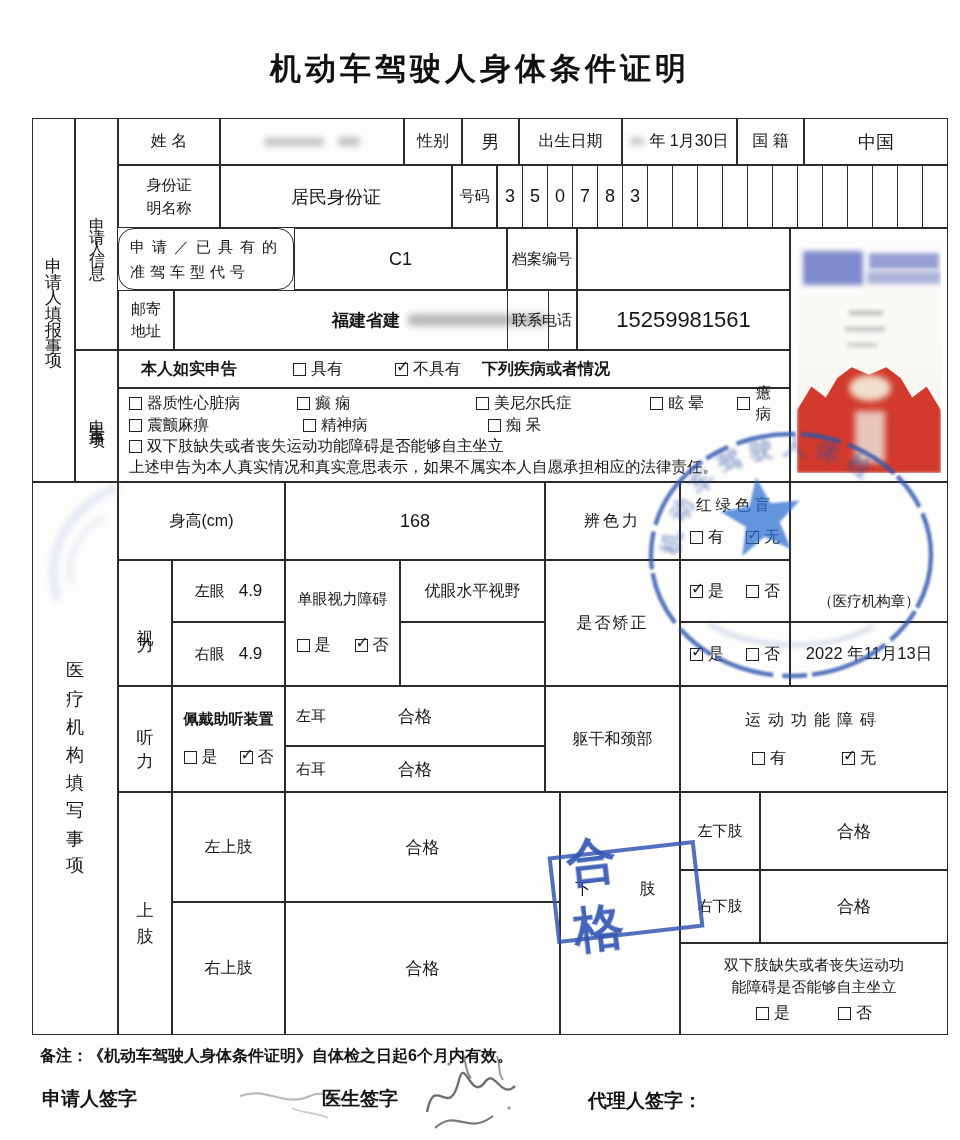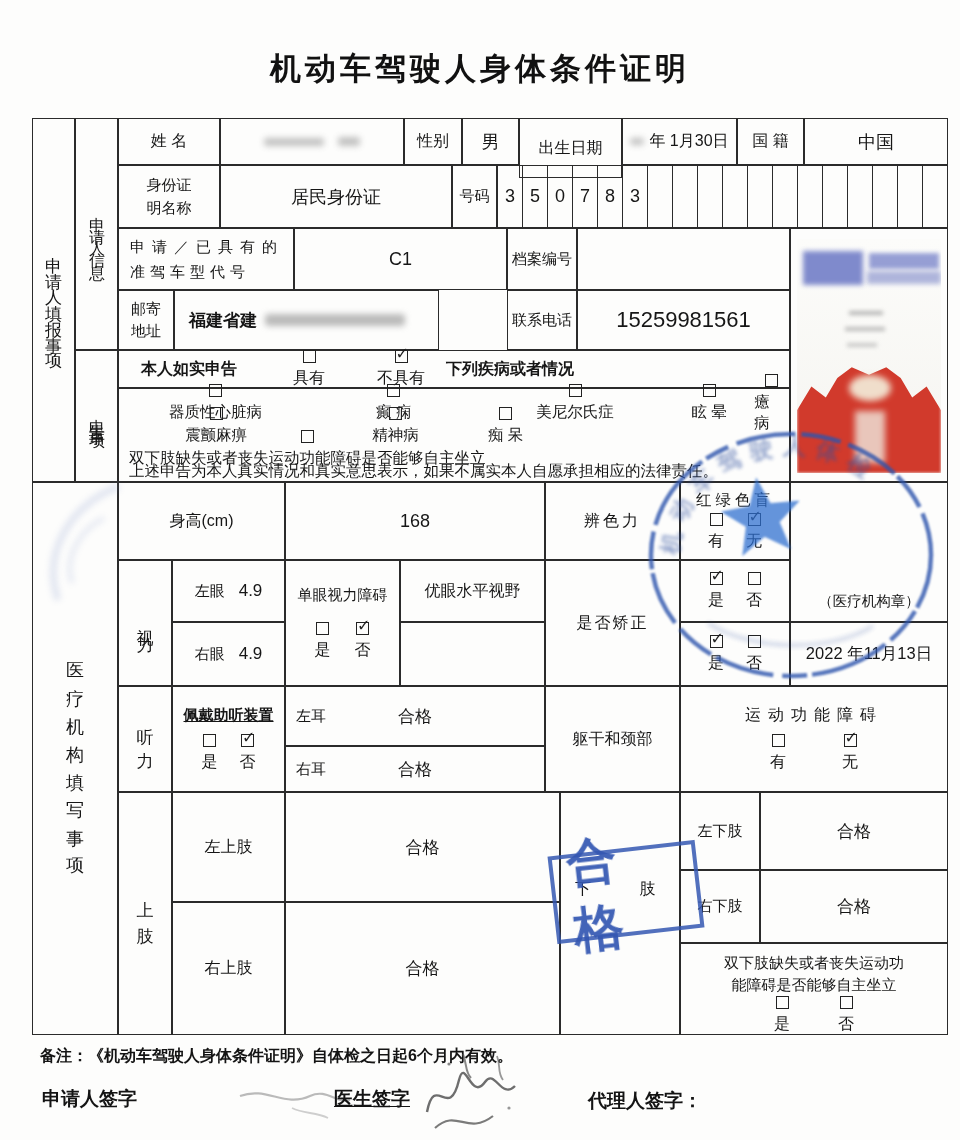--- a/index.html
+++ b/index.html
@@ -8,21 +8,21 @@
   .title{position:absolute;top:48px;left:0;right:0;text-align:center;
          font-size:31px;font-weight:700;letter-spacing:4px;color:#111;}
   .tbl{position:absolute;left:32px;top:118px;width:916px;height:917px;}
   .c{position:absolute;box-sizing:border-box;border:1.5px solid #2b2b2b;
      display:flex;align-items:center;justify-content:center;font-size:16px;color:#161616;
      background:transparent;}
   .vert{writing-mode:vertical-rl;text-orientation:upright;}
   .small{font-size:15px;}
   .wrapc{text-align:center;line-height:1.5;}
   
-  .cbw{display:inline-flex;align-items:center;gap:5px;flex-direction:column;}
+  .cbw{display:inline-flex;align-items:center;gap:5px;}
   .bx{width:13px;height:13px;border:1.7px solid #222;display:inline-block;position:relative;background:rgba(255,255,255,.0);box-sizing:border-box;flex:0 0 auto;}
   .bx.ck::after{content:"✓";position:absolute;left:0px;top:-7px;font-size:16px;font-weight:700;color:#1d1d1d;}
   
   .digits{display:flex;width:100%;height:100%;}
   .dg{flex:1;display:flex;align-items:center;justify-content:center;font-size:18px;}
   .dg + .dg{border-left:1.5px solid #2b2b2b;}
   
   .dl{display:flex;align-items:center;height:23px;padding-left:10px;font-size:15.5px;width:100%;box-sizing:border-box;}
   .stmt{padding-left:10px;font-size:15.5px;}
   .colcell{flex-direction:column;justify-content:space-around;}
@@ -47,21 +47,21 @@
     <div class="c vert" style="left:43px;top:232px;width:43px;height:132px;letter-spacing:5px;font-size:16px;">申告事项</div>
     <div class="c vert" style="left:0;top:364px;width:86px;height:553px;letter-spacing:28px;font-size:18px;">医疗机构填写事项</div>
 
     <div class="c" style="left:86px;top:0;width:102px;height:47px;">姓 名</div>
     <div class="c" style="left:188px;top:0;width:184px;height:47px;">
       <span class="blob" style="width:60px;height:8px;margin-right:14px;"></span>
       <span class="blob" style="width:22px;height:9px;"></span>
     </div>
     <div class="c" style="left:372px;top:0;width:58px;height:47px;">性别</div>
     <div class="c" style="left:430px;top:0;width:57px;height:47px;font-size:18px;">男</div>
-    <div class="c" style="left:487px;top:0;width:103px;height:60px;">出生日期</div>
+    <div class="c" style="left:487px;top:0;width:103px;height:47px;">出生日期</div>
     <div class="c" style="left:590px;top:0;width:115px;height:47px;">
       <span class="blob" style="width:14px;height:7px;margin-right:5px;"></span>
       <span>年 1月30日</span>
     </div>
     <div class="c" style="left:705px;top:0;width:67px;height:47px;">国 籍</div>
     <div class="c" style="left:772px;top:0;width:144px;height:47px;font-size:18px;">中国</div>
 
     <div class="c" style="left:86px;top:47px;width:102px;height:63px;">
       <span class="wrapc small" style="display:inline-block;width:52px;">身份证明名称</span>
     </div>
@@ -83,21 +83,21 @@
         <span class="dg"></span>
         <span class="dg"></span>
         <span class="dg"></span>
         <span class="dg"></span>
         <span class="dg"></span>
         <span class="dg"></span>
         <span class="dg"></span>
       </div>
     </div>
 
-    <div class="c" style="left:86px;top:110px;width:176px;height:62px;">
+    <div class="c" style="left:86px;top:110px;width:176px;height:62px;border-radius:16px;">
       <span class="small" style="display:inline-block;width:152px;letter-spacing:5px;line-height:1.7;text-align:justify;">申请／已具有的准驾车型代号</span>
     </div>
     <div class="c" style="left:262px;top:110px;width:213px;height:62px;font-size:18px;">C1</div>
     <div class="c small" style="left:475px;top:110px;width:70px;height:62px;">档案编号</div>
     <div class="c" style="left:545px;top:110px;width:213px;height:62px;"></div>
 
     <div class="c" style="left:758px;top:110px;width:158px;height:254px;padding:0;">
       <div class="photo">
         <div style="position:absolute;left:6px;top:12px;width:60px;height:34px;background:#6a77c5;filter:blur(2.5px);opacity:.85;"></div>
         <div style="position:absolute;left:72px;top:14px;width:70px;height:16px;background:#7d88cc;filter:blur(2px);opacity:.8;"></div>
@@ -108,21 +108,21 @@
         <div style="position:absolute;left:0;bottom:0;width:100%;height:108px;background:#d13a2c;filter:blur(1.5px);
                     clip-path:polygon(0% 100%,0% 42%,10% 20%,20% 30%,28% 12%,38% 2%,50% 9%,62% 2%,72% 12%,80% 30%,90% 20%,100% 42%,100% 100%);"></div>
         <div style="position:absolute;left:52px;bottom:72px;width:42px;height:26px;background:#f2e7d4;border-radius:50%;filter:blur(3px);opacity:.95;"></div>
         <div style="position:absolute;left:58px;bottom:10px;width:30px;height:52px;background:#efe9df;filter:blur(3px);opacity:.8;"></div>
       </div>
     </div>
 
     <div class="c" style="left:86px;top:172px;width:56px;height:60px;">
       <span class="wrapc small" style="display:inline-block;width:34px;">邮寄地址</span>
     </div>
-    <div class="c" style="left:142px;top:172px;width:265px;height:60px;justify-content:flex-start;padding-left:14px;">
+    <div class="c" style="left:142px;top:172px;width:375px;height:60px;justify-content:flex-end;padding-left:14px;">
       <span style="font-size:17px;font-weight:600;">福建省建</span>
       <span class="blob" style="width:140px;height:12px;margin-left:8px;opacity:.5;"></span>
     </div>
     <div class="c small" style="left:475px;top:172px;width:70px;height:60px;">联系电话</div>
     <div class="c" style="left:545px;top:172px;width:213px;height:60px;font-size:22px;">15259981561</div>
 
     <div class="c" style="left:86px;top:232px;width:672px;height:38px;justify-content:flex-start;padding-left:22px;font-size:16px;">
       <span style="font-weight:600;">本人如实申告</span>
       <span class="cbw" style="margin-left:56px;">
         <span class="bx"></span>
@@ -241,21 +241,21 @@
         </span>
       <span class="cbw">
           <span class="bx"></span>
           <span>否</span>
         </span>
     </div>
     <div class="c" style="left:758px;top:504px;width:158px;height:64px;font-size:16.5px;">2022 年11月13日</div>
 
     <div class="c vert" style="left:86px;top:568px;width:54px;height:106px;letter-spacing:24px;font-size:17px;">听力</div>
     <div class="c colcell" style="left:140px;top:568px;width:113px;height:106px;padding:14px 0;">
-      <span class="small" style="font-weight:600;text-decoration:underline;">佩戴助听装置</span>
+      <span class="small" style="font-weight:600;">佩戴助听装置</span>
       <span style="display:flex;gap:22px;">
         <span class="cbw">
             <span class="bx"></span>
             <span>是</span>
           </span>
         <span class="cbw">
             <span class="bx ck"></span>
             <span>否</span>
           </span>
       </span>
@@ -334,21 +334,21 @@
   </svg>
 
   <div class="note">备注：《机动车驾驶人身体条件证明》自体检之日起6个月内有效。</div>
 
   <div class="signlabel" style="left:42px;top:1086px;">申请人签字</div>
   <svg class="sig" style="left:232px;top:1078px;" width="130" height="50" viewBox="0 0 130 50">
     <path d="M 8,18 C 35,8 52,30 78,18 C 95,10 104,26 118,22" fill="none" stroke="#6b6b6b" stroke-width="2.2" opacity="0.45" style="filter:blur(0.6px);"></path>
     <path d="M 60,30 C 72,36 84,34 96,40" fill="none" stroke="#7a7a7a" stroke-width="1.8" opacity="0.35" style="filter:blur(0.7px);"></path>
   </svg>
 
-  <div class="signlabel" style="left:334px;top:1086px;text-decoration:underline;">医生签字</div>
+  <div class="signlabel" style="left:322px;top:1086px;">医生签字</div>
   <svg class="sig" style="left:405px;top:1042px;" width="140" height="100" viewBox="0 0 140 100">
     <path d="M 22,70 C 30,30 44,80 54,38 C 60,14 66,60 80,40 C 90,26 96,58 110,44" fill="none" stroke="#4a4a4a" stroke-width="2.4" opacity="0.8"></path>
     <path d="M 30,86 C 52,66 62,94 88,74" fill="none" stroke="#4f4f4f" stroke-width="2.2" opacity="0.75"></path>
     <path d="M 58,12 C 62,22 60,30 66,36" fill="none" stroke="#555" stroke-width="2" opacity="0.7"></path>
     <path d="M 92,14 C 96,24 92,30 98,38" fill="none" stroke="#555" stroke-width="1.8" opacity="0.6"></path>
     <circle cx="44" cy="22" r="1.6" fill="#555" opacity="0.7"></circle>
     <circle cx="104" cy="66" r="1.6" fill="#555" opacity="0.6"></circle>
   </svg>
 
   <div class="signlabel" style="left:588px;top:1088px;">代理人签字：</div>

